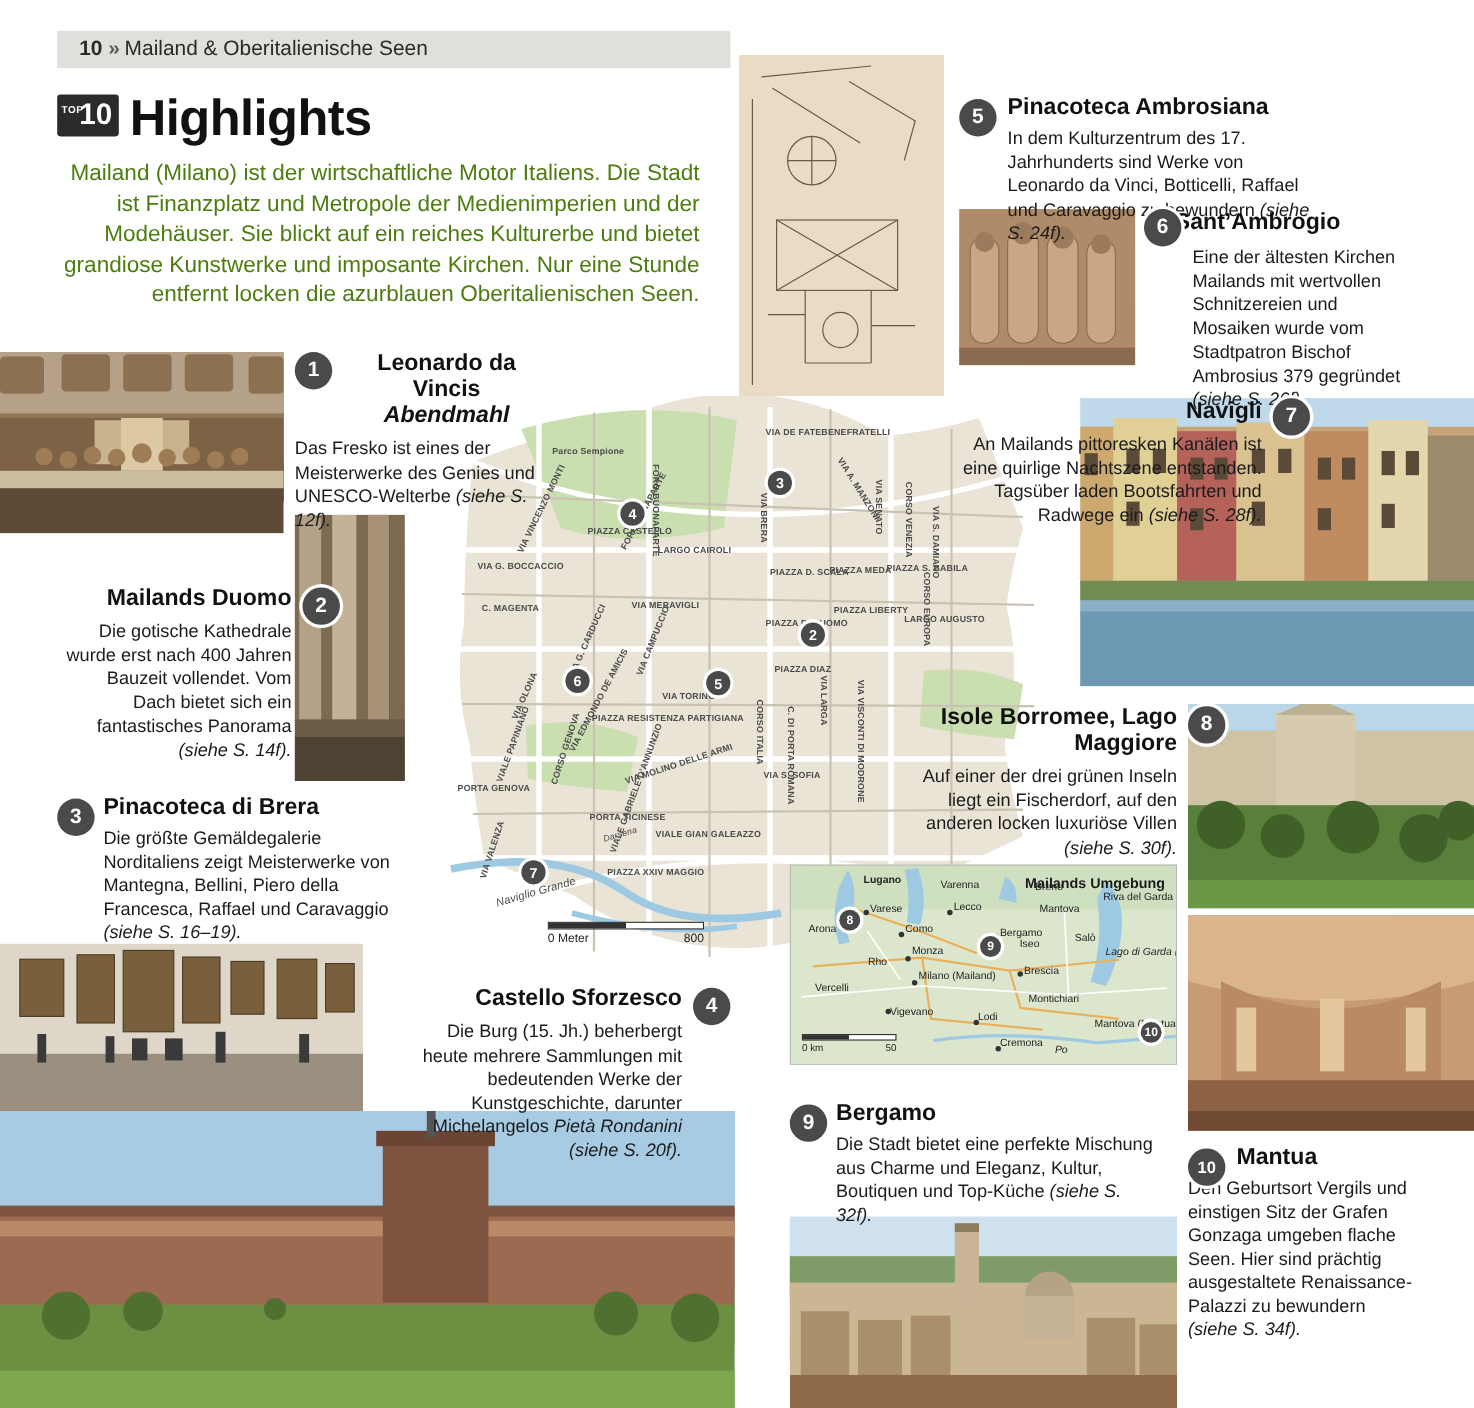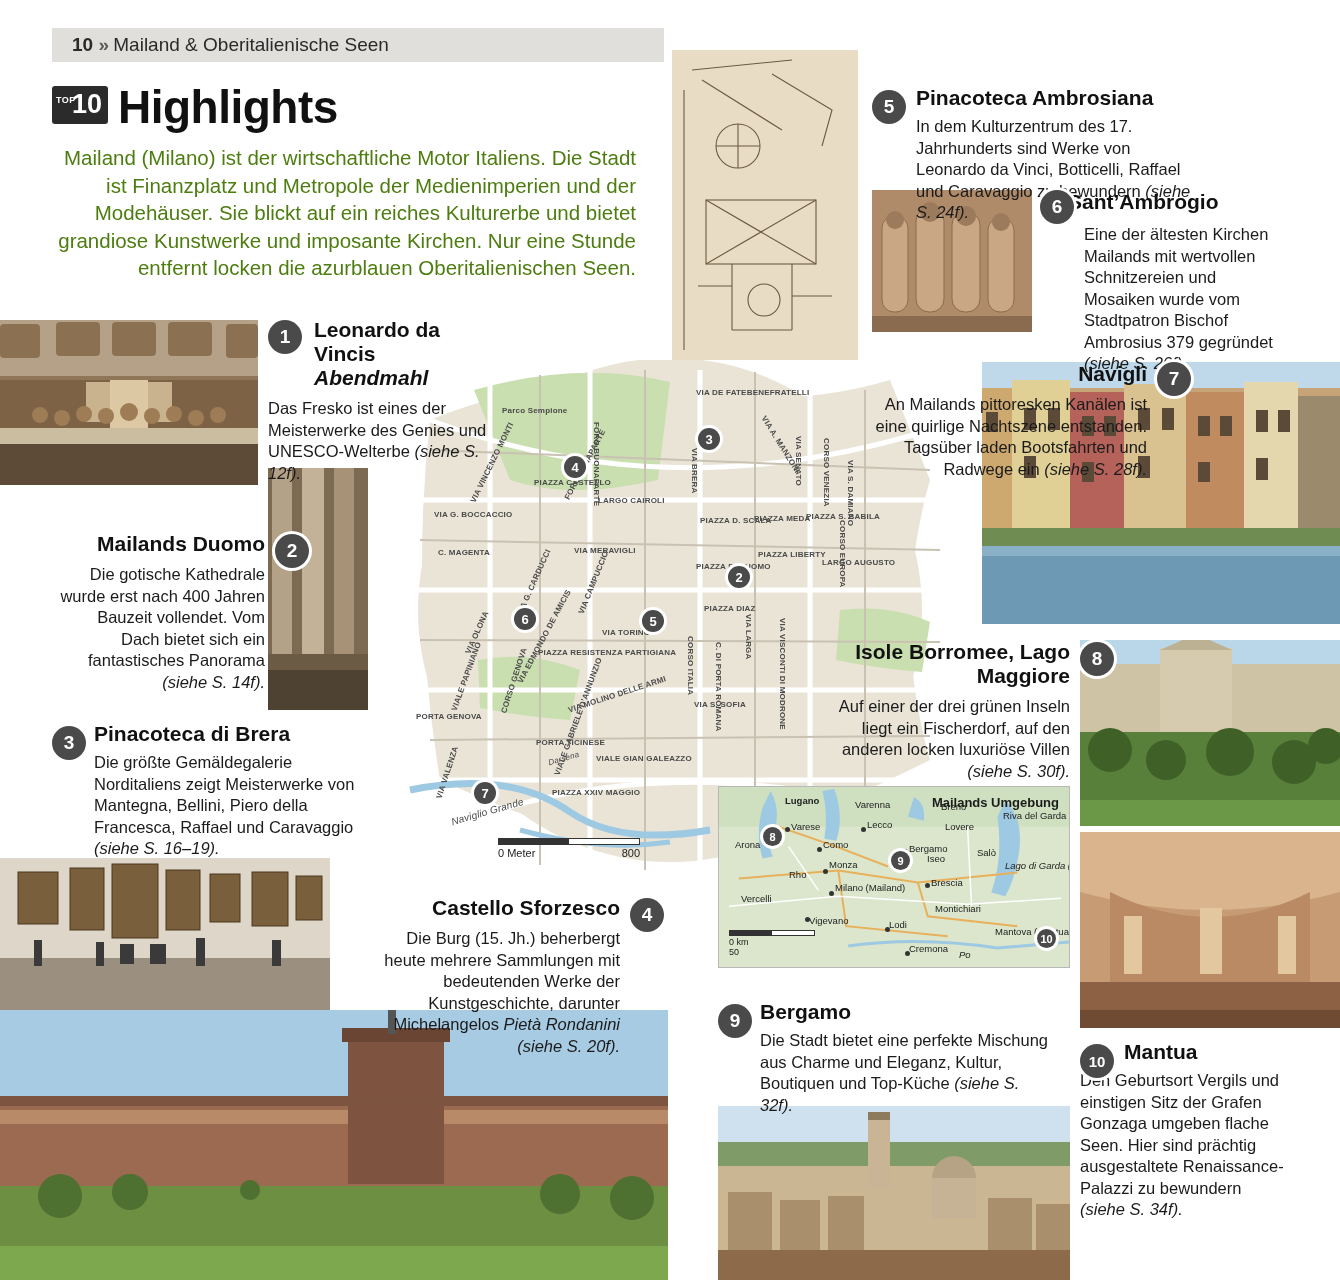--- a/index.html
+++ b/index.html
@@ -68,21 +68,21 @@
     font-size:21px; font-weight:bold; color:#111; line-height:24px;
   }
   .entry-sub { font-style:italic; }
   .entry-body { font-size:16.5px; line-height:21.5px; color:#1b1b1b; }
   .it { font-style:italic; }
 
   .right-col { text-align:right; }
 
   
   #e1 { position:absolute; left:268px; top:318px; width:230px; }
-  #e1 .t { margin-left:46px; }
+  #e1 .t { margin-left:46px;text-align:center; }
   #e1 .badge { position:absolute; left:0; top:2px; }
   #e1 .body { margin-top:8px; }
 
   #e2 { position:absolute; left:60px; top:532px; width:205px; }
   #e3 { position:absolute; left:52px; top:722px; width:320px; }
   #e3 .badge { position:absolute; left:0; top:4px; }
   #e3 .t { margin-left:42px; }
   #e3 .body { margin-top:6px; }
 
   #e4 { position:absolute; left:370px; top:896px; width:250px; }
@@ -125,21 +125,21 @@
     position:absolute; left:718px; top:786px; width:352px; height:182px;
     background:#d8e4c8; border:1px solid #b8b8b8; overflow:hidden;
   }
   .rm-title {
     position:absolute; right:10px; top:8px; font-size:13px; font-weight:bold; color:#1b1b1b;
   }
   .rm-city { position:absolute; font-size:9.5px; color:#222; white-space:nowrap; }
   .rm-dot { position:absolute; width:5px; height:5px; background:#333; border-radius:50%; }
   .rm-scale { position:absolute; left:10px; bottom:10px; width:86px; }
   .rm-scale .bar { height:6px; background:linear-gradient(to right,#333 0 50%,#fff 50% 100%); border:1px solid #333;}
-  .rm-scale .lbl { display:flex; justify-content:space-between; font-size:9px; margin-top:1px;flex-direction:column;}
+  .rm-scale .lbl { display:flex; justify-content:space-between; font-size:9px; margin-top:1px;}
 
   
   .ph-cenacolo{background:
      linear-gradient(#b8a48c,#b8a48c) 0 0/100% 34% no-repeat,
      linear-gradient(#8c6f55,#8c6f55) 0 34%/100% 44% no-repeat,
      linear-gradient(#5e4a38,#5e4a38) 0 78%/100% 22% no-repeat;}
   .ph-duomo{background:linear-gradient(160deg,#b9a892,#8d7c63 45%,#5f5340);}
   .ph-brera{background:linear-gradient(#ded6c8 0 58%,#8e8374 58% 100%);}
   .ph-castello{background:
      linear-gradient(#9fc4e0,#cfe2ef) 0 0/100% 32% no-repeat,
@@ -523,21 +523,21 @@
     <path d="M130 160 Q200 150 280 162 L352 156" stroke="#9ec9e2" stroke-width="3" fill="none"></path>
   </svg>
 
   <div class="rm-title">Mailands Umgebung</div>
 
   <div class="rm-city" style="left:66px; top:8px;font-weight:bold;">Lugano</div>
   <div class="rm-city" style="left:136px; top:12px;">Varenna</div>
   <div class="rm-city" style="left:222px; top:14px;">Breno</div>
   <div class="rm-city" style="left:72px; top:34px;">Varese</div>
   <div class="rm-city" style="left:148px; top:32px;">Lecco</div>
-  <div class="rm-city" style="left:226px; top:34px;">Lovere</div>
+  <div class="rm-city" style="left:226px; top:34px;">Mantova</div>
   <div class="rm-city" style="left:284px; top:24px; line-height:10px;">Riva del Garda</div>
   <div class="rm-city" style="left:16px; top:52px;">Arona</div>
   <div class="rm-city" style="left:104px; top:52px;">Como</div>
   <div class="rm-city" style="left:190px; top:56px;">Bergamo</div>
   <div class="rm-city" style="left:258px; top:60px;">Salò</div>
   <div class="rm-city" style="left:70px; top:82px;">Rho</div>
   <div class="rm-city" style="left:110px; top:72px;">Monza</div>
   <div class="rm-city" style="left:208px; top:66px;">Iseo</div>
   <div class="rm-city" style="left:286px; top:74px; font-style:italic; line-height:10px; width:54px;">Lago di Garda (Gardasee)</div>
   <div class="rm-city" style="left:212px; top:90px;">Brescia</div>

